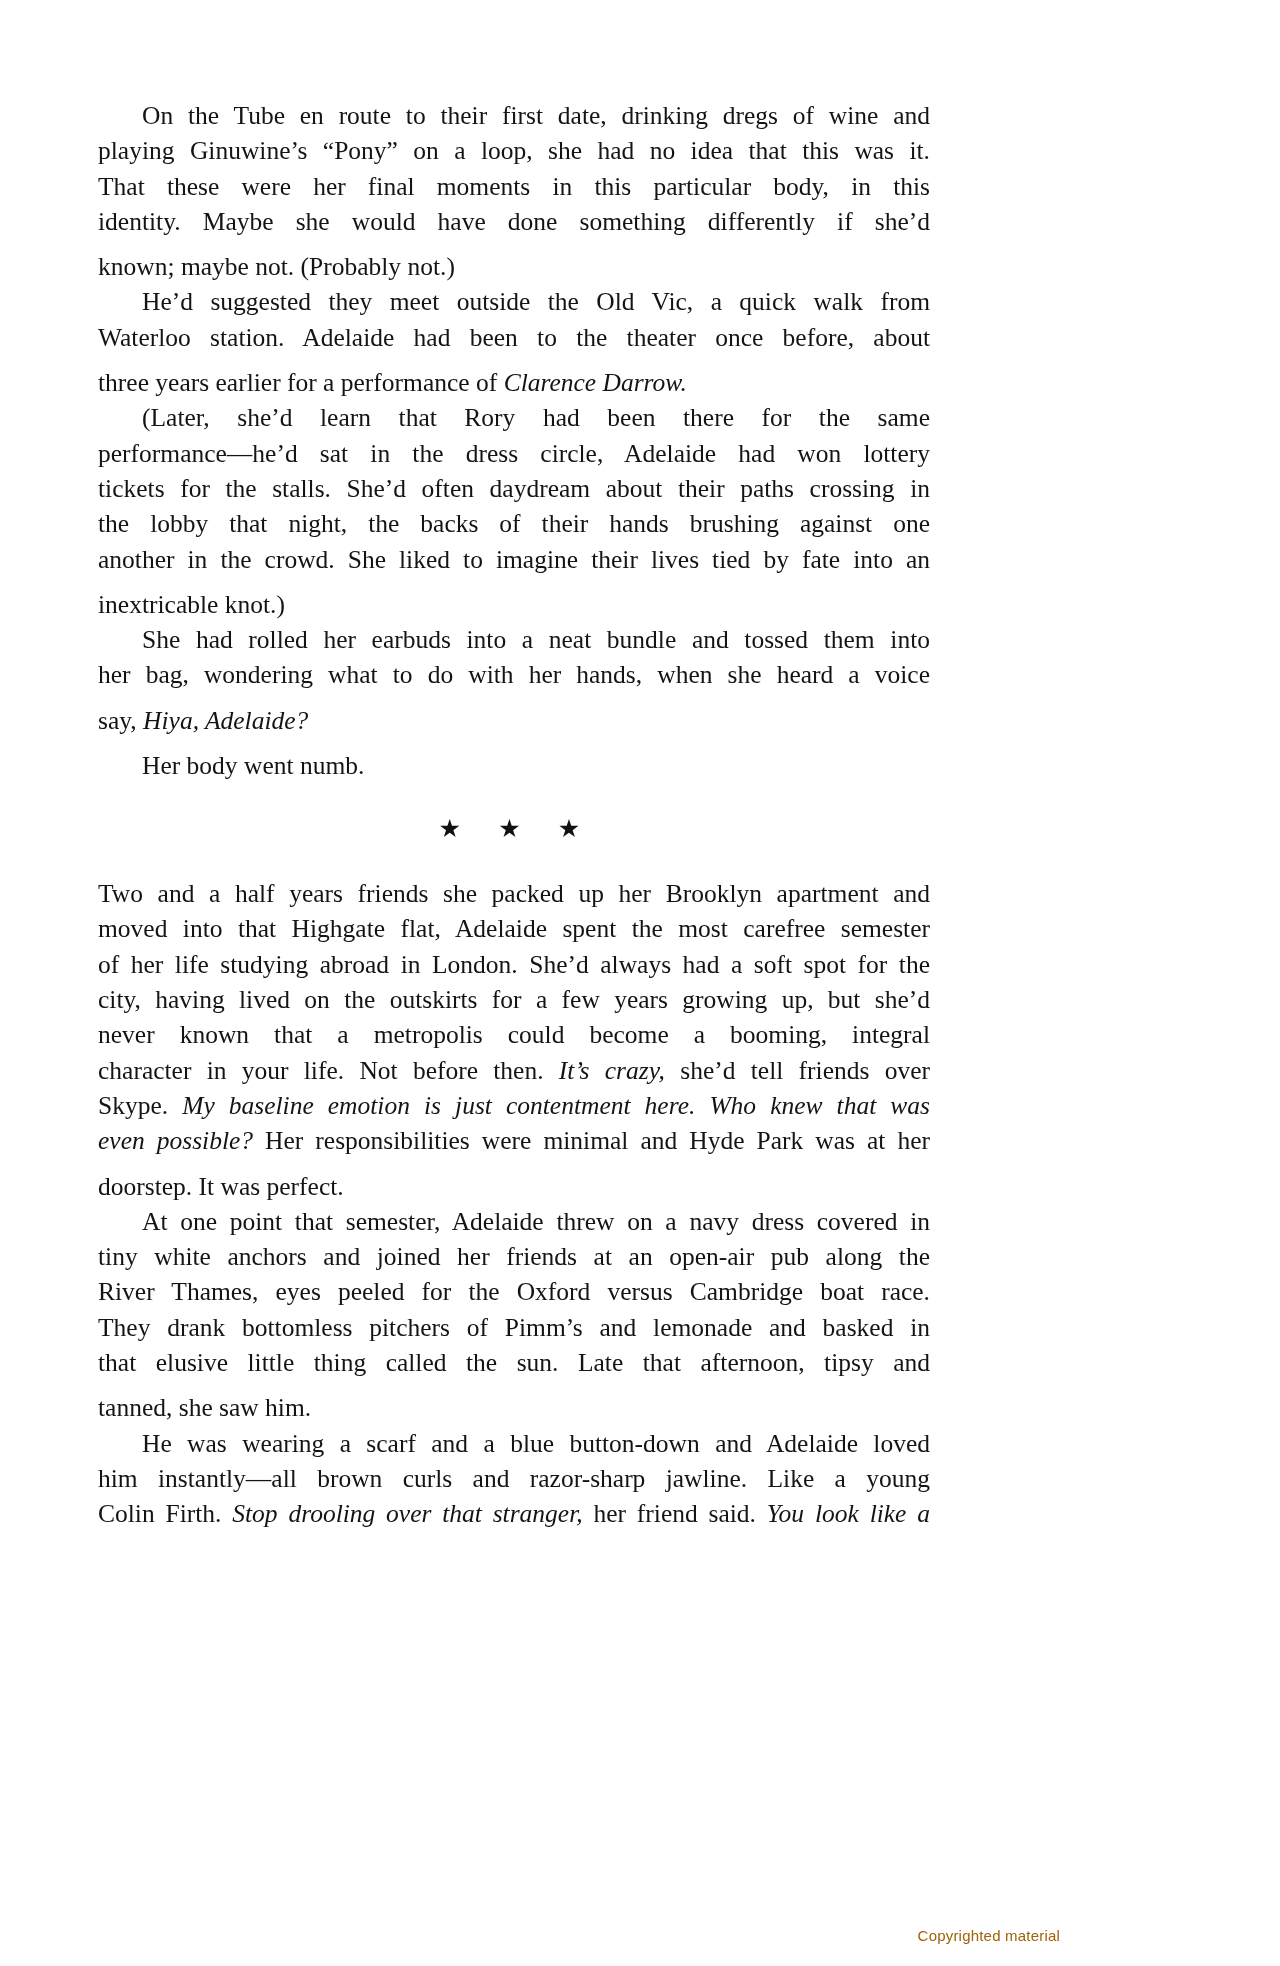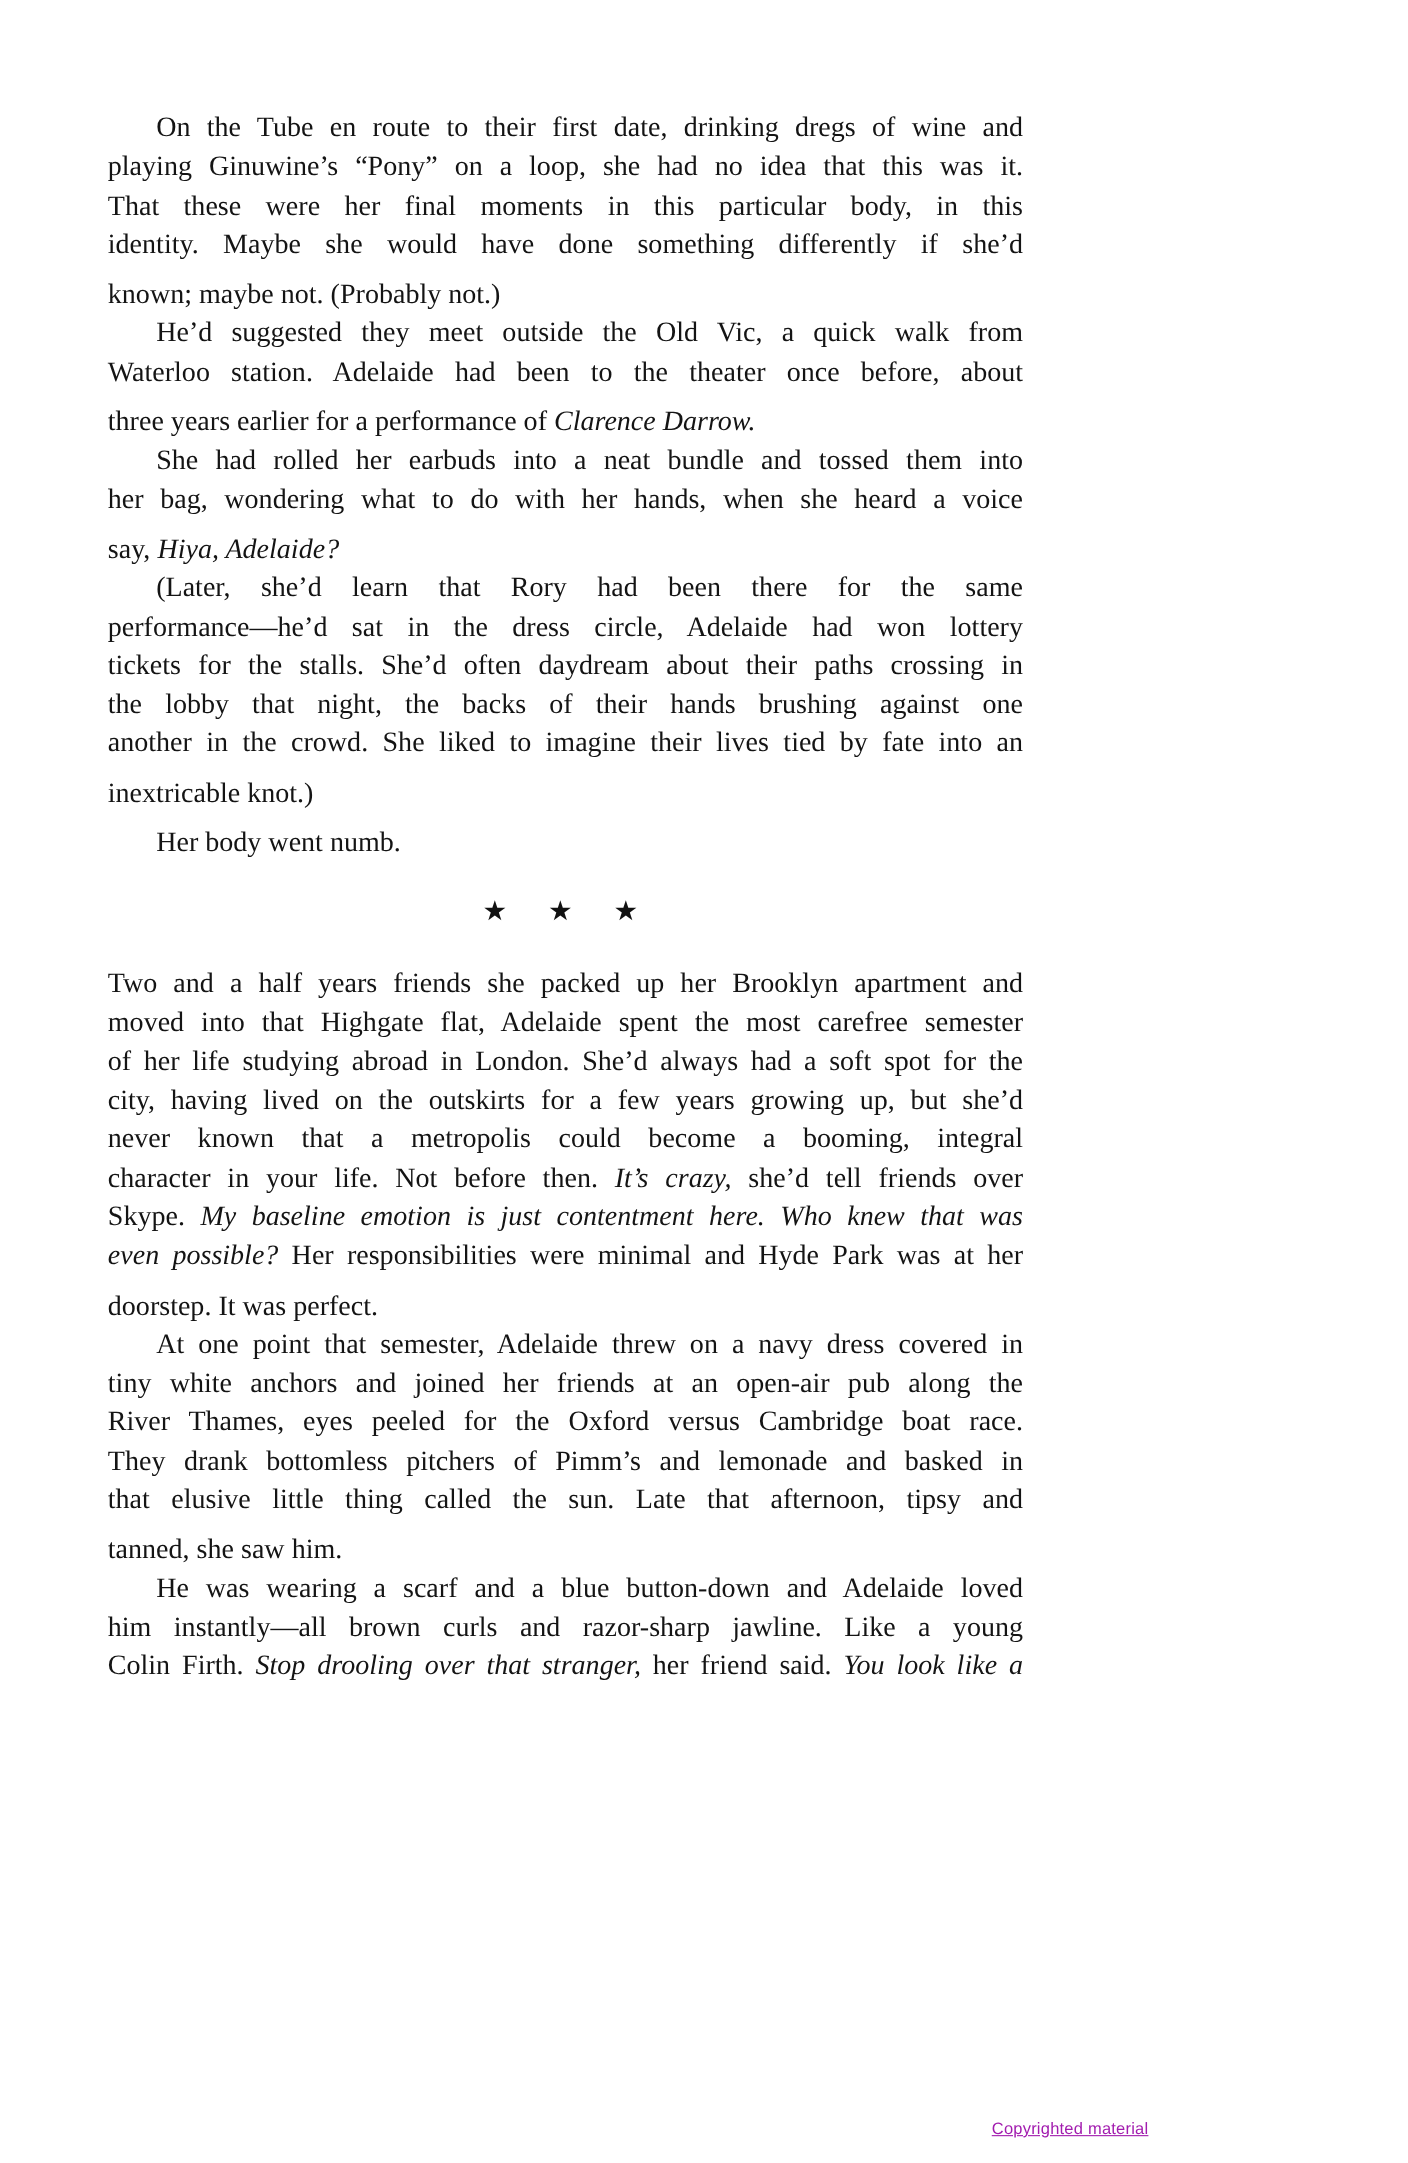--- a/index.html
+++ b/index.html
@@ -60,28 +60,27 @@
     color: #111111;
   }
   .scene-break .star {
     display: inline-block;
     padding: 0 14px;
     font-size: 25px;
     vertical-align: middle;
   }
   .watermark {
     position: absolute;
-    right: 72px;
+    right: 56px;
     bottom: 22px;
     font-family: "Liberation Sans", "DejaVu Sans", sans-serif;
     font-size: 15px;
-    color: #a21caf;
+    color: #a16207;
     letter-spacing: 0.2px;
     white-space: nowrap;
-    text-decoration: underline;
   }
 </style>
 </head>
 <body>
 
 <div class="page">
 
   <div class="text-column">
 
     <div class="lines">
@@ -92,32 +91,32 @@
       <span class="ln last">known; maybe not. (Probably not.)</span>
     </div>
 
     <div class="lines">
       <span class="ln first">He’d suggested they meet outside the Old Vic, a quick walk from</span>
       <span class="ln">Waterloo station. Adelaide had been to the theater once before, about</span>
       <span class="ln last"><span>three years earlier for a performance of </span><i>Clarence Darrow.</i></span>
     </div>
 
     <div class="lines">
-      <span class="ln first">She had rolled her earbuds into a neat bundle and tossed them into</span>
-      <span class="ln">her bag, wondering what to do with her hands, when she heard a voice</span>
-      <span class="ln last"><span>say, </span><i>Hiya, Adelaide?</i></span>
-    </div>
-
-    <div class="lines">
       <span class="ln first">(Later, she’d learn that Rory had been there for the same</span>
       <span class="ln">performance—he’d sat in the dress circle, Adelaide had won lottery</span>
       <span class="ln">tickets for the stalls. She’d often daydream about their paths crossing in</span>
       <span class="ln">the lobby that night, the backs of their hands brushing against one</span>
       <span class="ln">another in the crowd. She liked to imagine their lives tied by fate into an</span>
       <span class="ln last">inextricable knot.)</span>
+    </div>
+
+    <div class="lines">
+      <span class="ln first">She had rolled her earbuds into a neat bundle and tossed them into</span>
+      <span class="ln">her bag, wondering what to do with her hands, when she heard a voice</span>
+      <span class="ln last"><span>say, </span><i>Hiya, Adelaide?</i></span>
     </div>
 
     <div class="lines">
       <span class="ln first last">Her body went numb.</span>
     </div>
 
     <div class="scene-break">
       <span class="star">★</span><span class="star">★</span><span class="star">★</span>
     </div>
 

